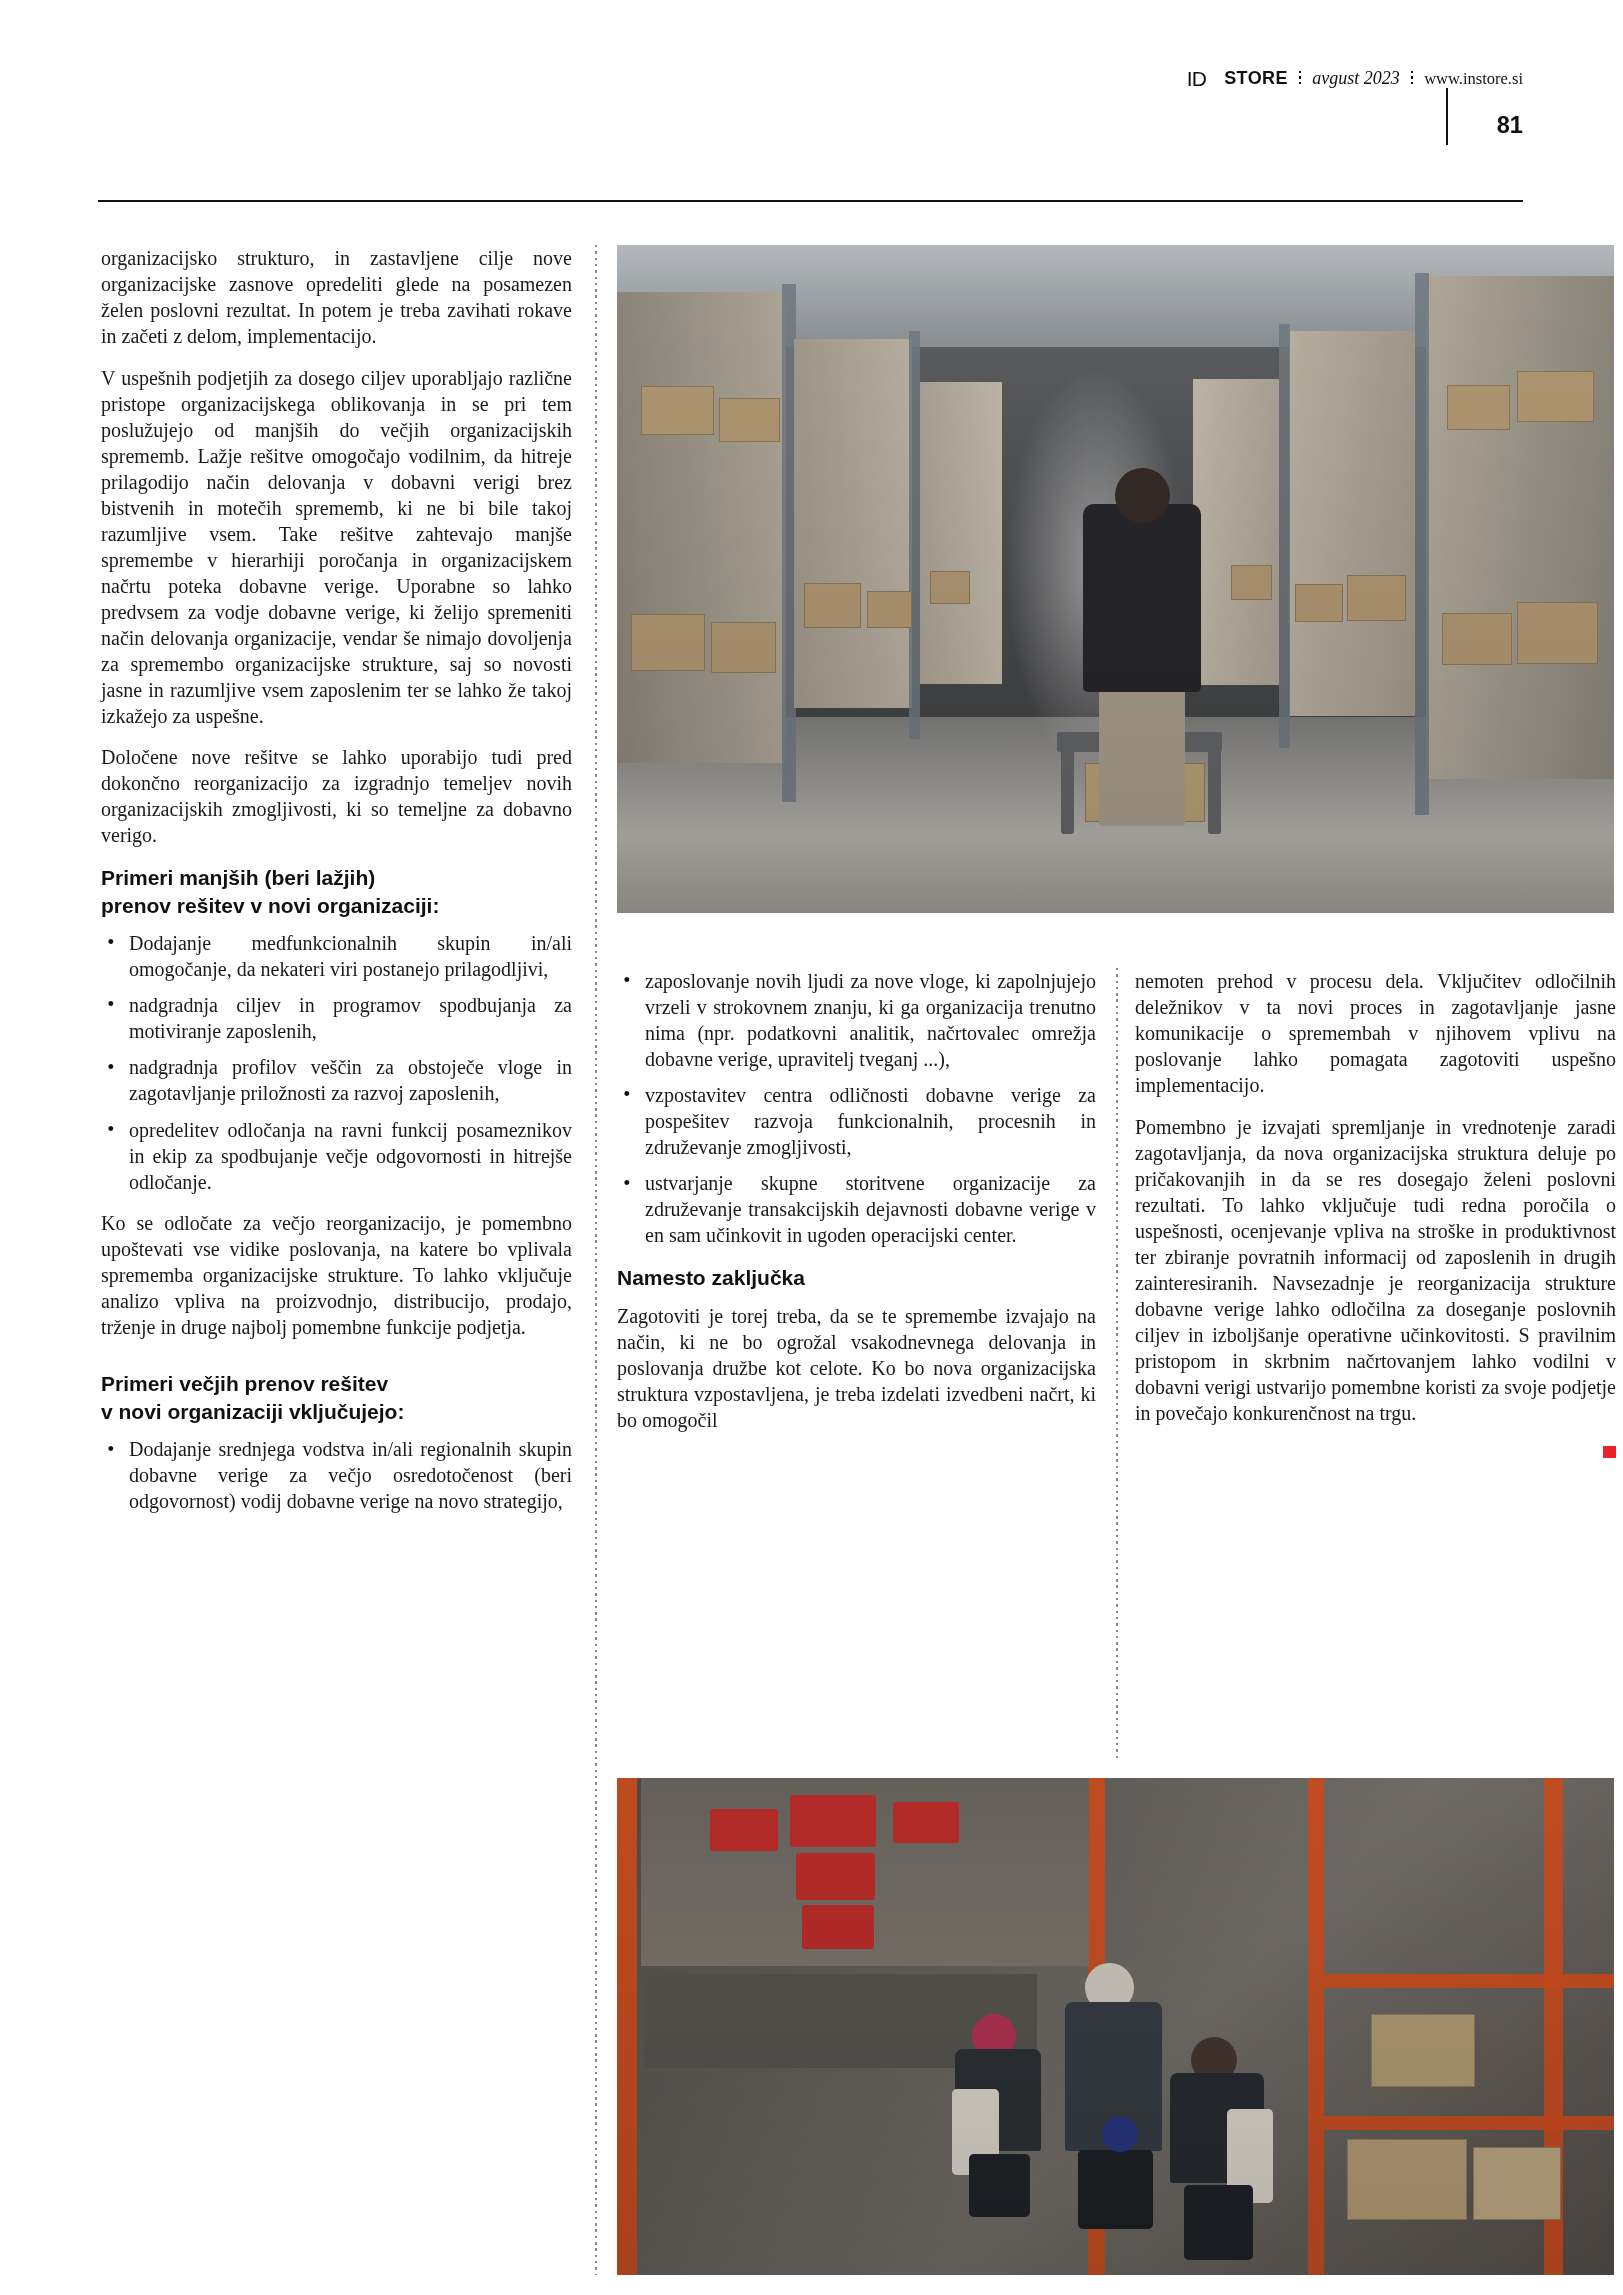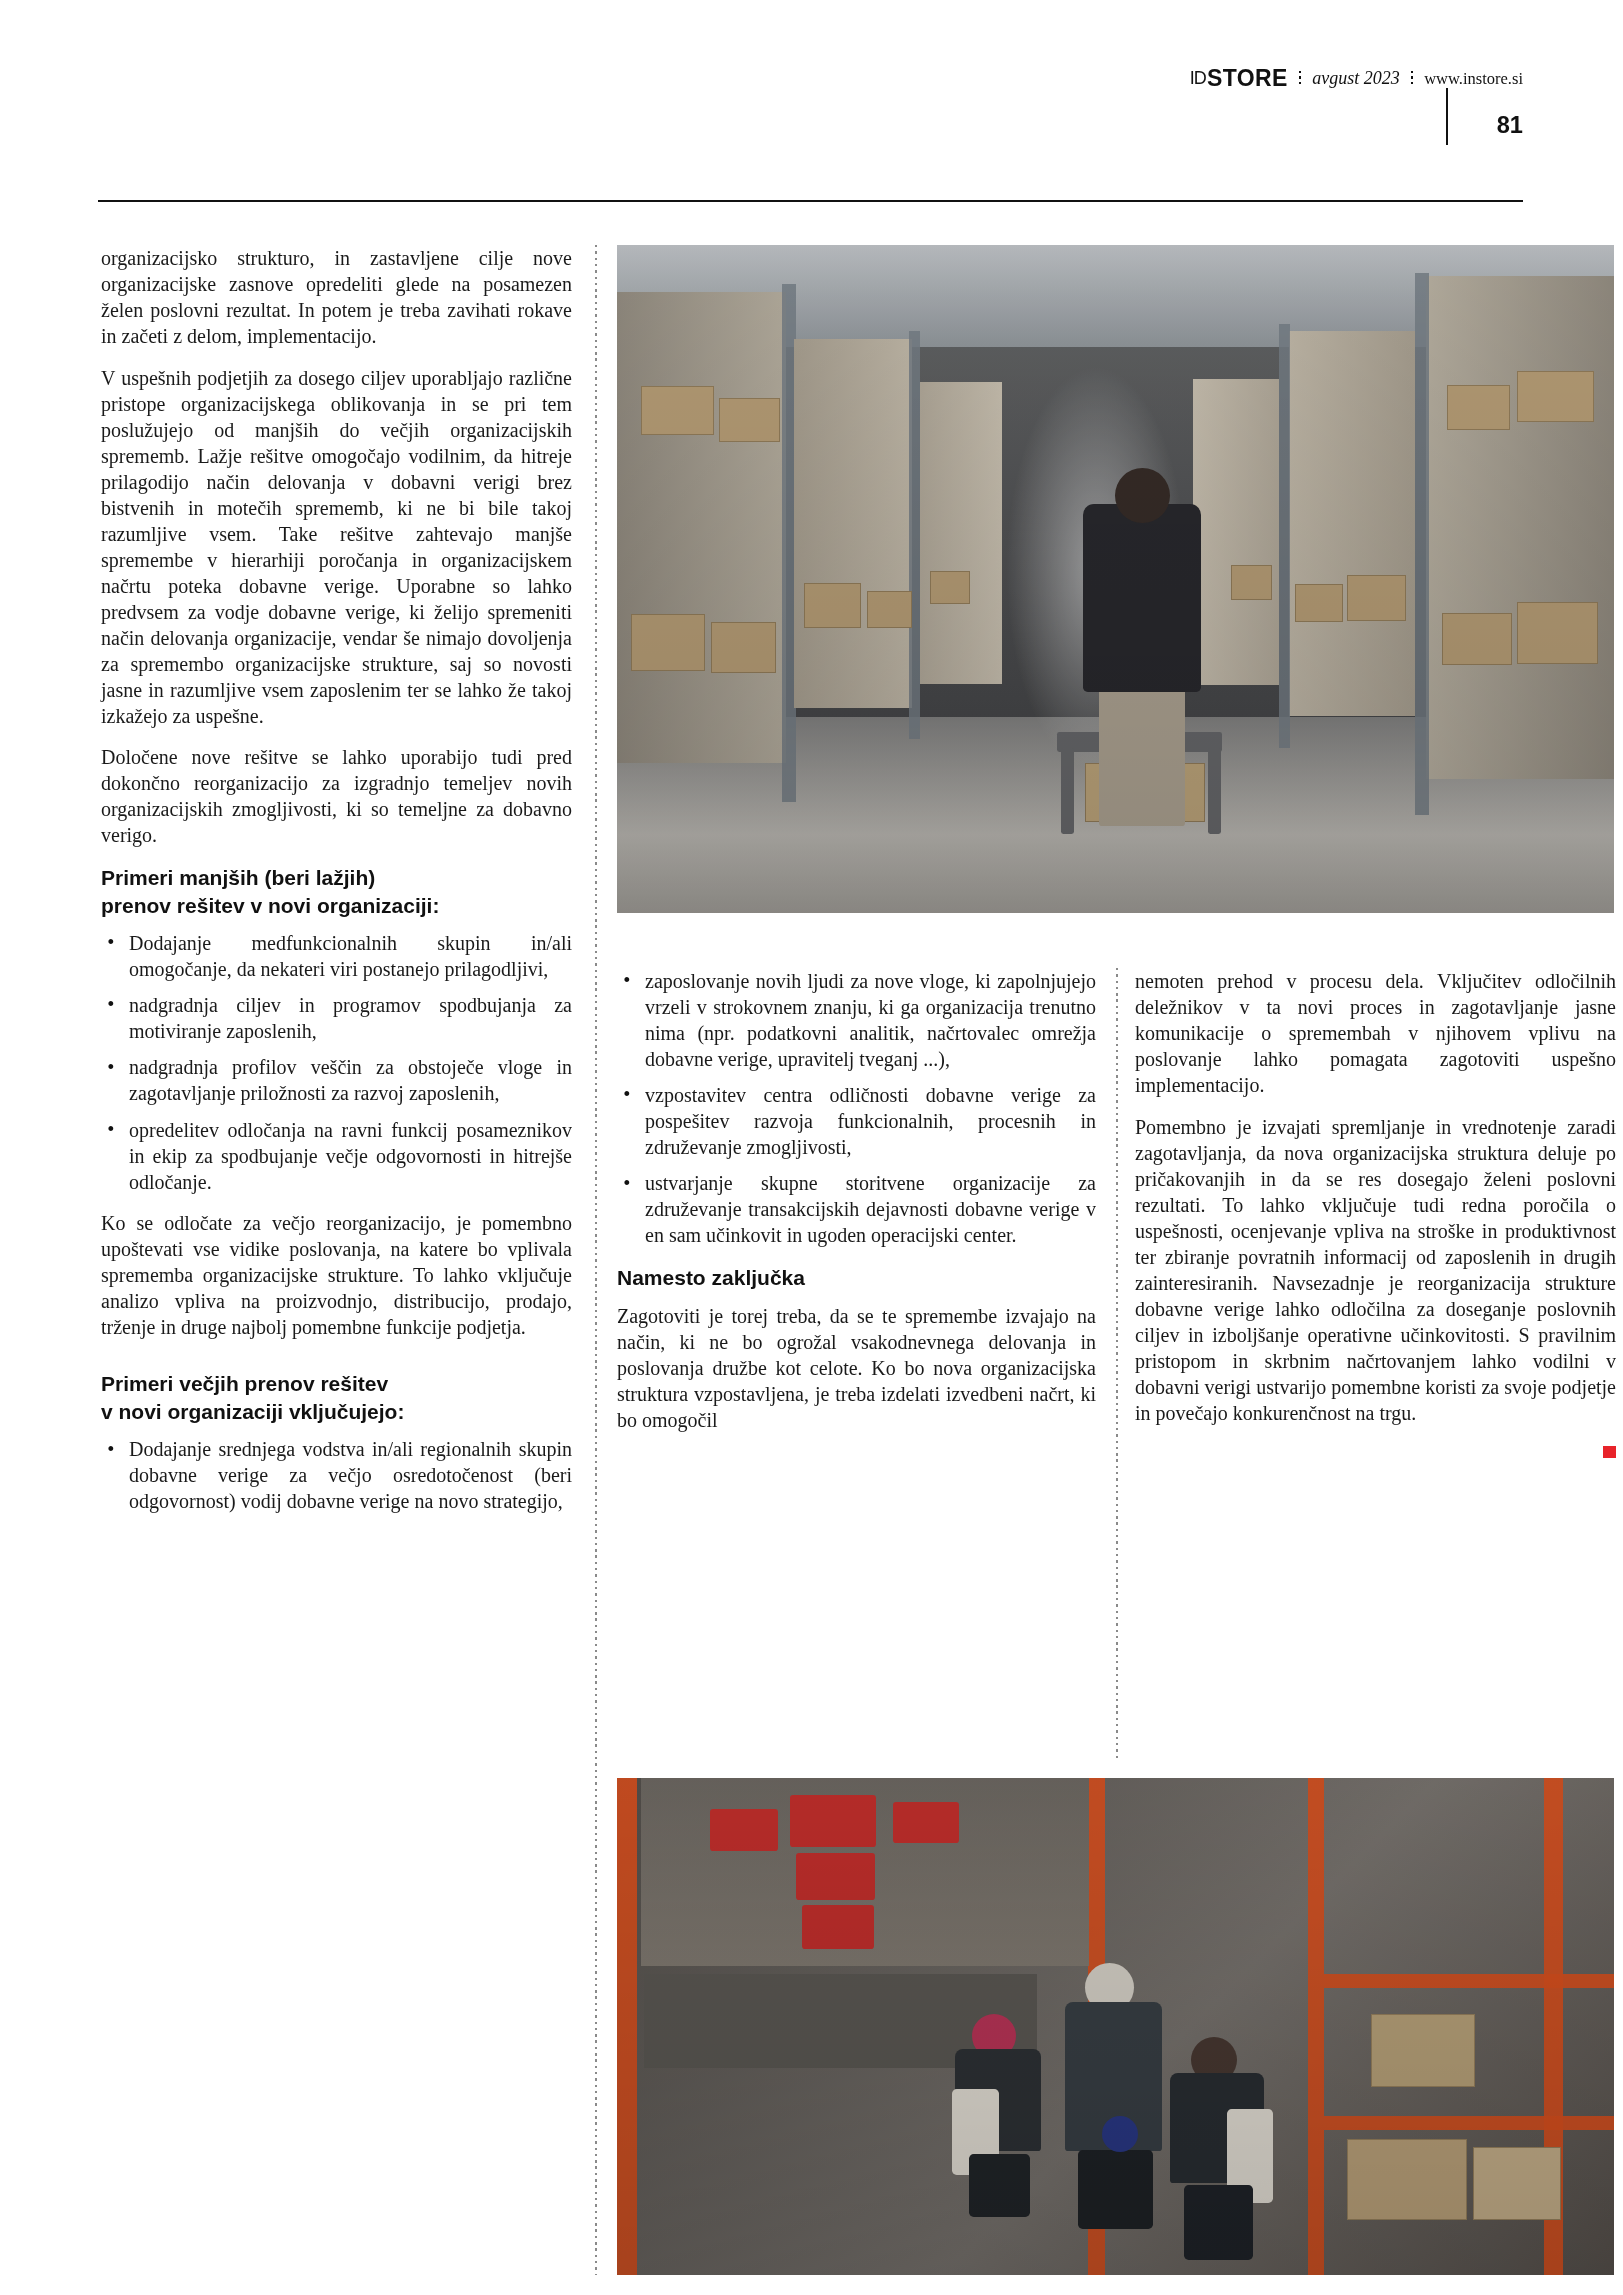--- a/index.html
+++ b/index.html
@@ -34,30 +34,30 @@
     position: absolute;
     right: 0;
     top: 0;
     display: flex;
     align-items: center;
     gap: 0;
     height: 47px;
   }
   .hdr-logo-mark {
     font-family: "Liberation Sans", sans-serif;
-    font-size: 18px;
+    font-size: 21px;
     letter-spacing: -0.8px;
     color: #111;
-    margin-right: 1px;
+    margin-right: 18px;
     font-weight: 400;
   }
   .hdr-store {
     font-family: "Liberation Sans", sans-serif;
     font-weight: bold;
-    font-size: 23px;
+    font-size: 18px;
     letter-spacing: 0.4px;
     color: #111;
   }
   .hdr-sep {
     display: inline-block;
     width: 2.4px;
     height: 15.7px;
     margin: 0 11px;
     background: repeating-linear-gradient(to bottom, #111 0 2.4px, transparent 2.4px 5.5px);
   }

